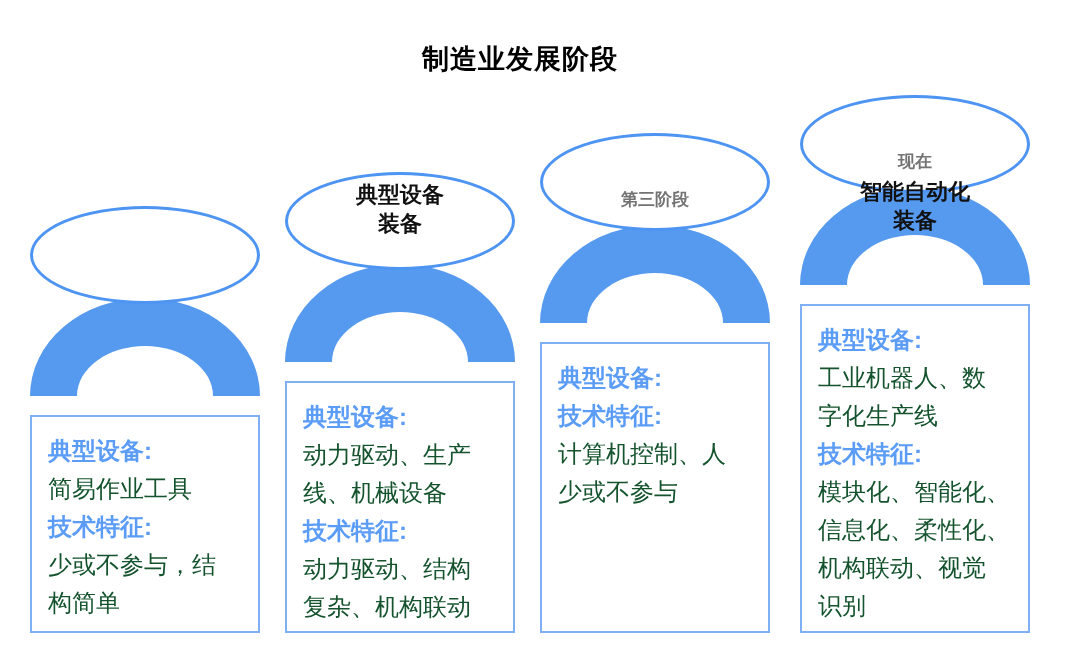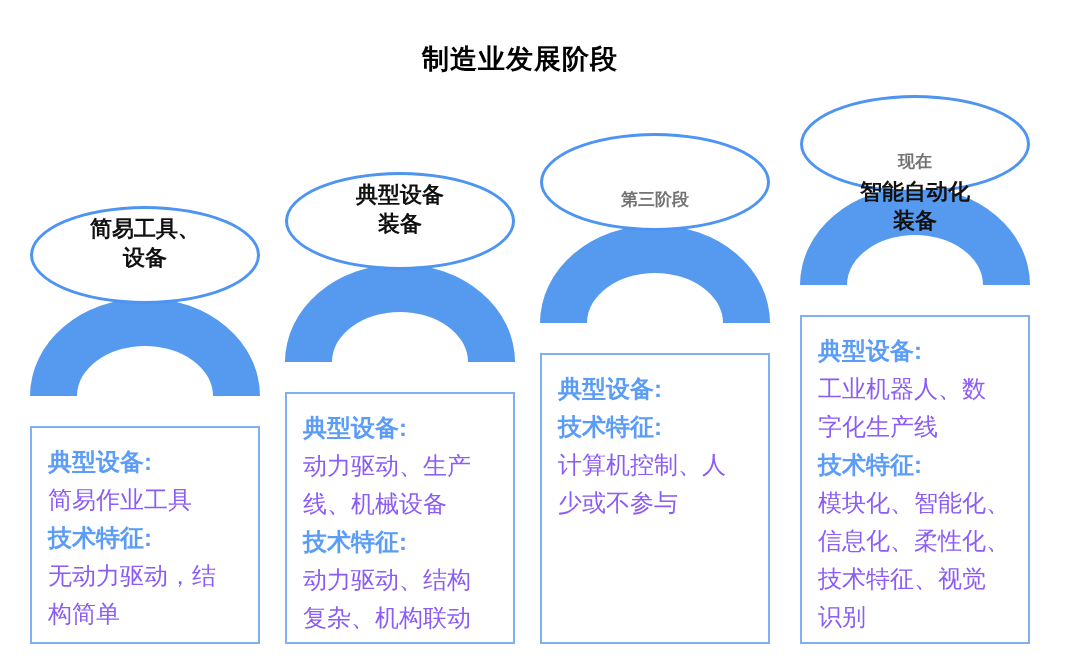--- a/index.html
+++ b/index.html
@@ -33,52 +33,50 @@
 
   .arch {
     position: absolute; top: 92px; left: 0; z-index: 1;
     width: 230px; height: 98px; box-sizing: border-box;
     border: solid #569AF0; border-width: 48px 47px 0 47px;
     border-top-left-radius: 115px 98px;
     border-top-right-radius: 115px 98px;
   }
 
   .detail-box {
-    position: absolute; top: 220px; left: 0;
+    position: absolute; top: 209px; left: 0;
     width: 230px; box-sizing: border-box;
     background: #fff; border: 2px solid #7FB0F5;
     padding: 15px 8px 0 16px;
     font-size: 24px; line-height: 38px;
   }
   .stage-1 .detail-box { height: 218px; }
   .stage-2 .detail-box { height: 252px; }
   .stage-3 .detail-box { height: 291px; }
   .stage-4 .detail-box { height: 329px; }
 
   .box-label { color: #5B9CF7; font-weight: bold; }
-  .box-text  { color: #8b5cf6; white-space: pre-line; font-family: Liberation Serif, serif; }
+  .box-text  { color: #14532d; white-space: pre-line; font-family: Liberation Serif, serif; }
 </style>
 </head>
 <body>
 
 <div class="canvas">
 
   <div class="page-title">制造业发展阶段</div>
 
   <div class="stage stage-1">
     <div class="ellipse">
-      <div class="stage-desc">简易工具、
-设备</div>
     </div>
     <div class="arch"></div>
     <div class="detail-box">
       <div class="box-label">典型设备:</div>
       <div class="box-text">简易作业工具</div>
       <div class="box-label">技术特征:</div>
-      <div class="box-text">无动力驱动，结
+      <div class="box-text">少或不参与，结
 构简单</div>
     </div>
   </div>
 
   <div class="stage stage-2">
     <div class="ellipse">
       <div class="stage-desc">典型设备
 装备</div>
     </div>
     <div class="arch"></div>
@@ -112,18 +110,18 @@
 装备</div>
     </div>
     <div class="arch"></div>
     <div class="detail-box">
       <div class="box-label">典型设备:</div>
       <div class="box-text">工业机器人、数
 字化生产线</div>
       <div class="box-label">技术特征:</div>
       <div class="box-text">模块化、智能化、
 信息化、柔性化、
-技术特征、视觉
+机构联动、视觉
 识别</div>
     </div>
   </div>
 
 </div>
 
 </body></html>

